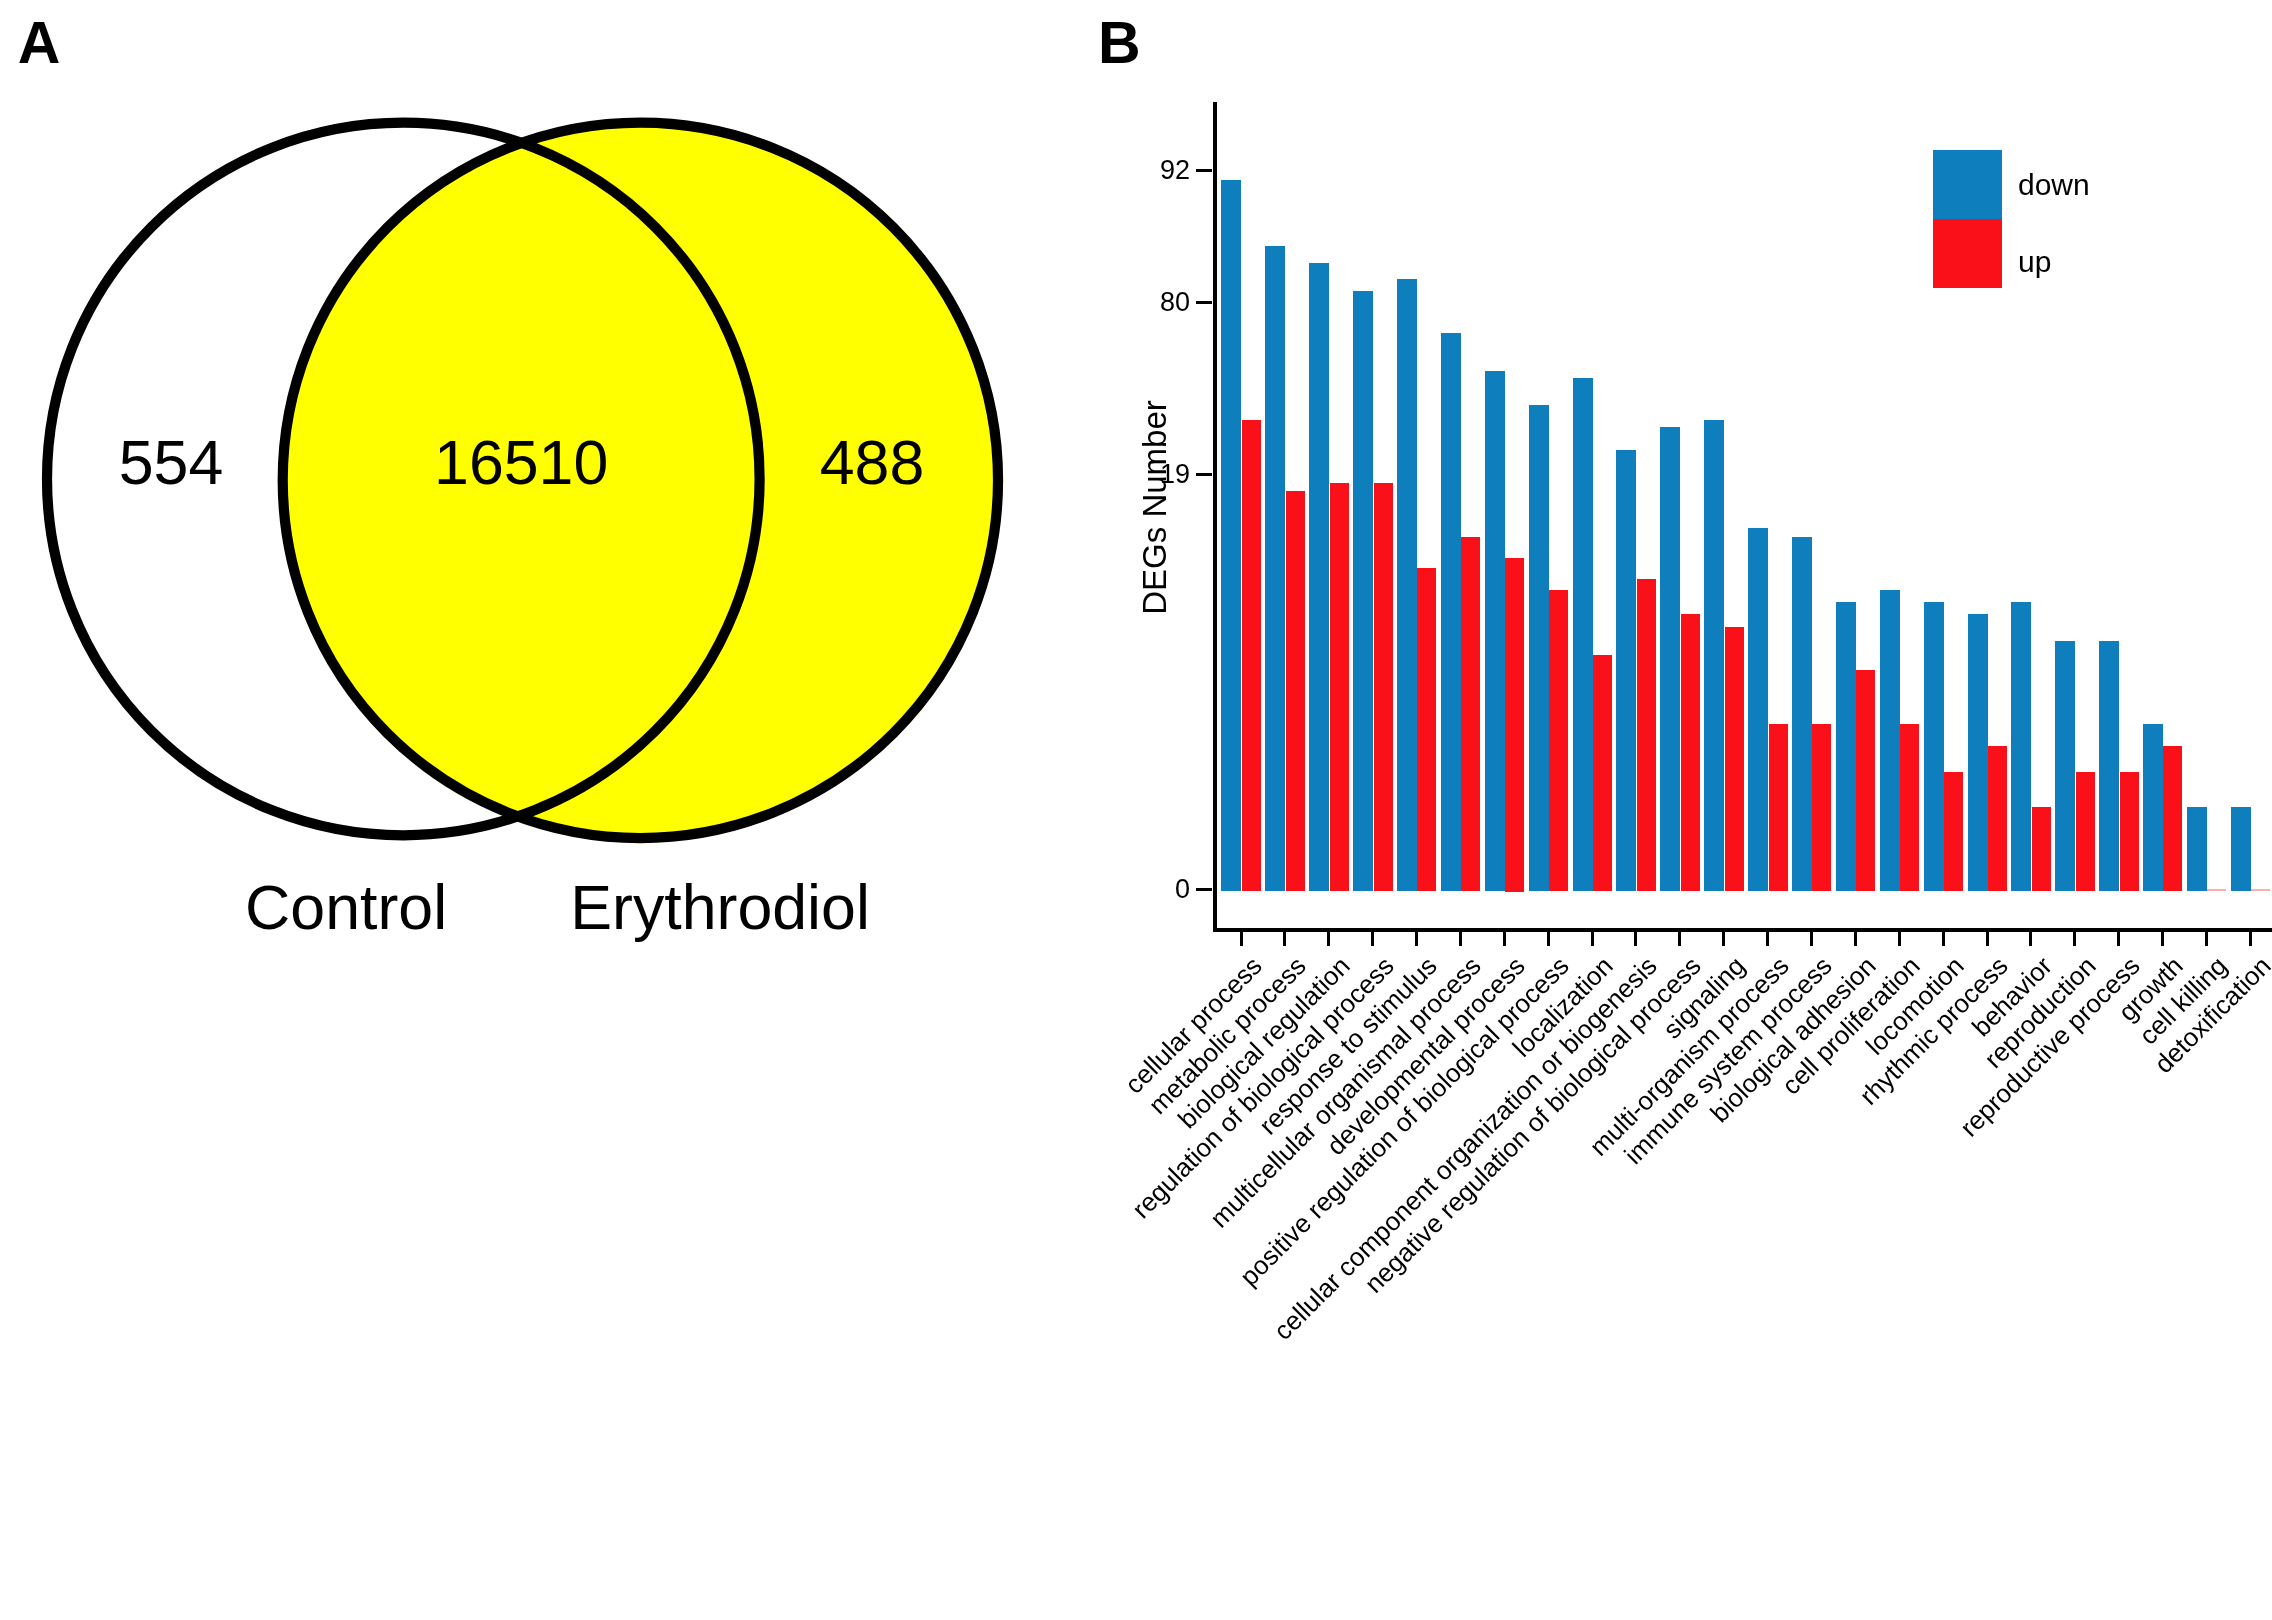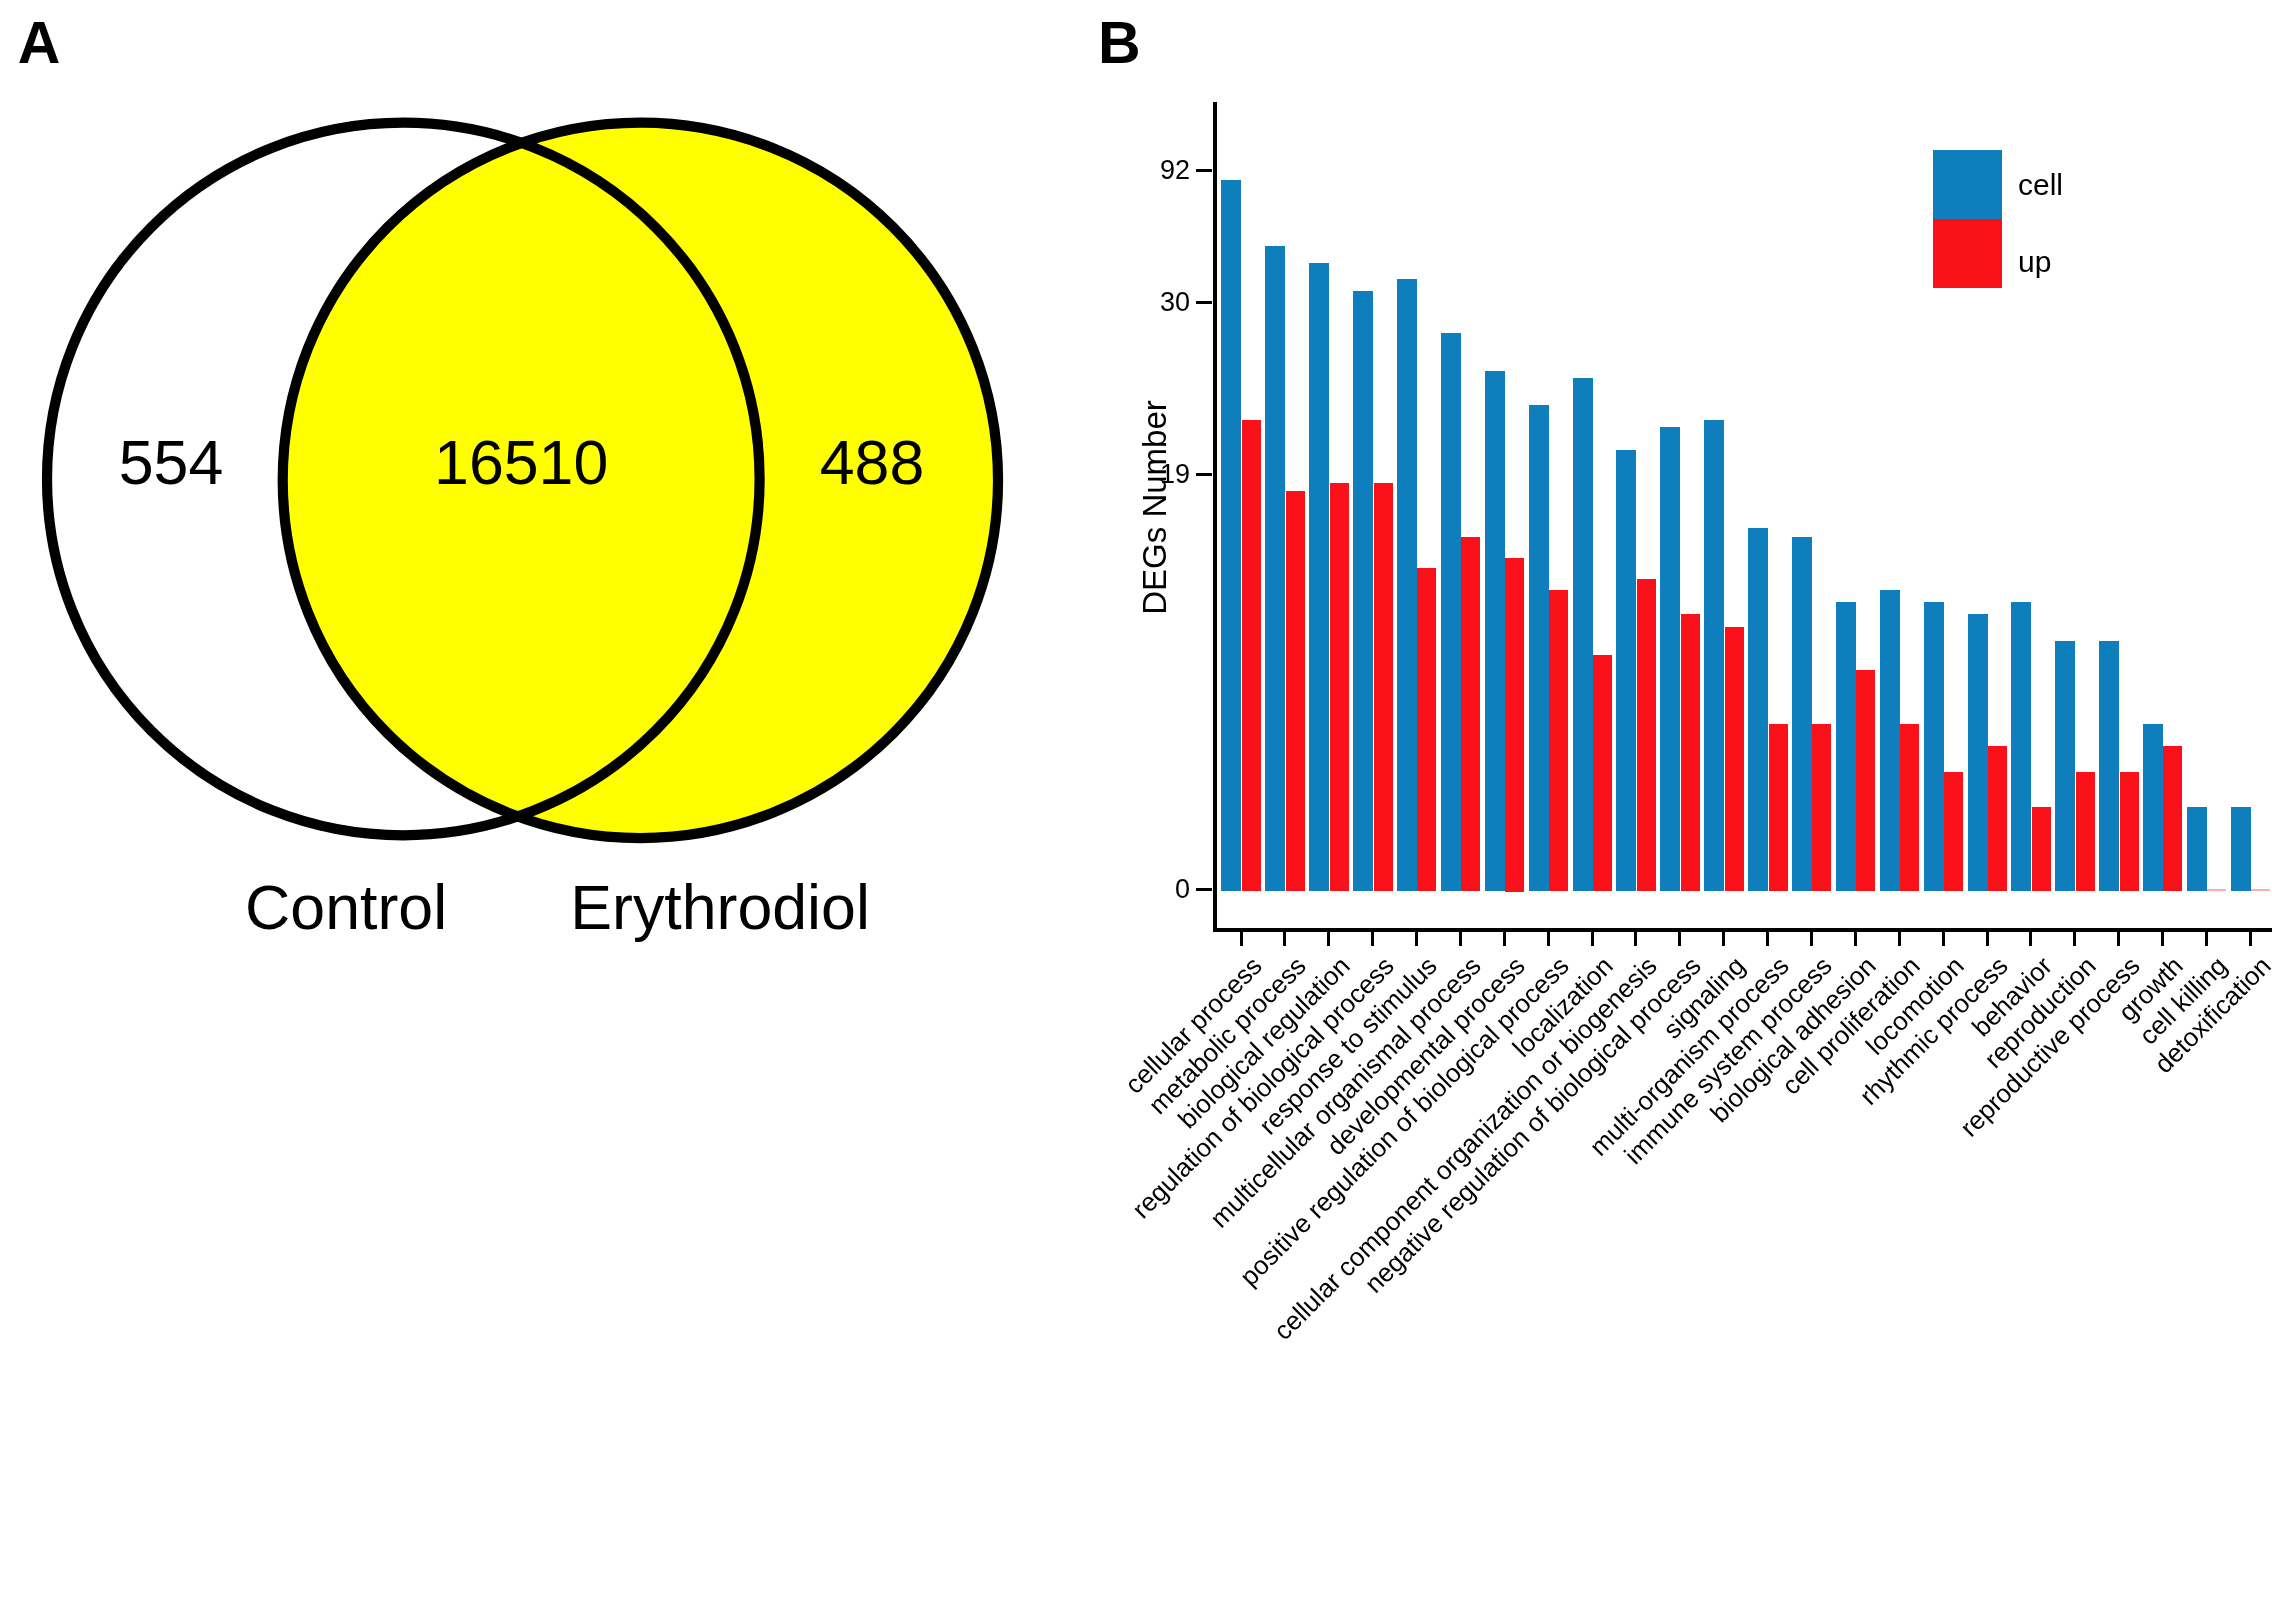--- a/index.html
+++ b/index.html
@@ -37,30 +37,30 @@
 
   <div class="panel-letter" style="left:1098px;top:13.6px;">B</div>
 
   <div class="y-axis-title" style="left:984px;top:491px;">DEGs Number</div>
 
   <div class="axis-line" style="left:1213px;top:102px;width:4.1px;height:830px;"></div>
   <div class="axis-line" style="left:1213px;top:928px;width:1060px;height:4.1px;"></div>
 
   <div class="legend-swatch" style="left: 1933px; top: 150px; height: 69px; background: rgb(14, 127, 188);"></div>
   <div class="legend-swatch" style="left: 1933px; top: 219px; height: 69px; background: rgb(249, 16, 25);"></div>
-  <div class="legend-label" style="left:2018px;top:170px;">cell</div>
+  <div class="legend-label" style="left:2018px;top:170px;">down</div>
   <div class="legend-label" style="left:2018px;top:247px;">up</div>
 
   <div id="generated">
       <div class="ytick-line" style="left: 1196px; top: 888px;"></div>
       <div class="ytick-label" style="left: 1108px; top: 876px;">0</div>
       <div class="ytick-line" style="left: 1196px; top: 473px;"></div>
       <div class="ytick-label" style="left: 1108px; top: 461px;">19</div>
       <div class="ytick-line" style="left: 1196px; top: 301px;"></div>
-      <div class="ytick-label" style="left: 1108px; top: 289px;">30</div>
+      <div class="ytick-label" style="left: 1108px; top: 289px;">80</div>
       <div class="ytick-line" style="left: 1196px; top: 169px;"></div>
       <div class="ytick-label" style="left: 1108px; top: 157px;">92</div>
       <div class="bar" style="left: 1221px; top: 180px; width: 20.4px; height: 711px; background: rgb(14, 127, 188);"></div>
       <div class="bar" style="left: 1242px; top: 420px; width: 19px; height: 471px; background: rgb(249, 16, 25);"></div>
       <div class="xtick-line" style="left: 1240px; top: 932px;"></div>
       <div class="cat-label" style="left: 635px; top: 952px;">cellular process</div>
       <div class="bar" style="left: 1265px; top: 246px; width: 20.4px; height: 645px; background: rgb(14, 127, 188);"></div>
       <div class="bar" style="left: 1286px; top: 491px; width: 19px; height: 400px; background: rgb(249, 16, 25);"></div>
       <div class="xtick-line" style="left: 1283px; top: 932px;"></div>
       <div class="cat-label" style="left: 679px; top: 952px;">metabolic process</div>

